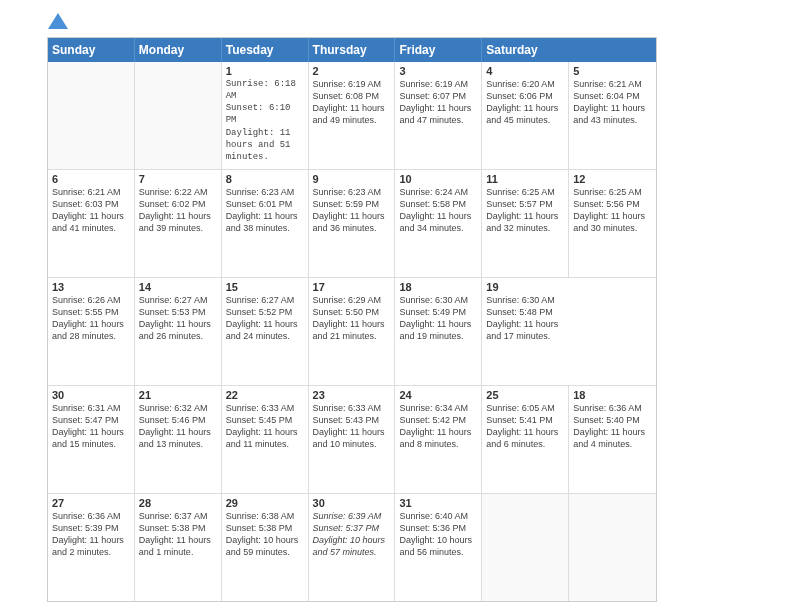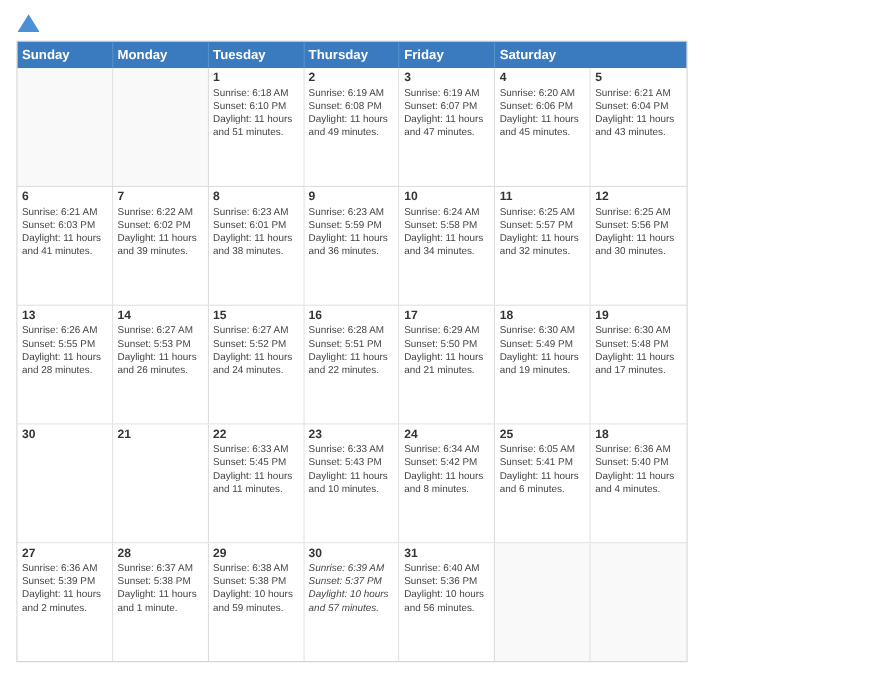--- a/index.html
+++ b/index.html
@@ -9,20 +9,21 @@
       width: 792px;
       height: 612px;
       overflow: hidden;
     }
     .page {
       width: 640px;
       height: 612px;
       padding: 10px 15px;
       display: flex;
       flex-direction: column;
+      margin-left: 32px;
     }
     .header {
       display: flex;
       justify-content: space-between;
       align-items: flex-start;
       margin-bottom: 6px;
     }
     .logo {
       display: flex;
       flex-direction: column;
@@ -139,21 +140,21 @@
         <div class="cal-header-cell">Thursday</div>
         <div class="cal-header-cell">Friday</div>
         <div class="cal-header-cell">Saturday</div>
       </div>
     <div class="cal-body">
     <div class="cal-row">
           <div class="cal-cell empty"></div>
           <div class="cal-cell empty"></div>
           <div class="cal-cell">
             <span class="day-num">1</span>
-            <div class="info" style="white-space: pre-line;">Sunrise: 6:18 AM
+            <div class="info" style="white-space: pre-line; font-family: Liberation Mono, monospace;">Sunrise: 6:18 AM
 Sunset: 6:10 PM
 Daylight: 11 hours and 51 minutes.</div>
           </div>
           <div class="cal-cell">
             <span class="day-num">2</span>
             <div class="info" style="white-space: pre-line;">Sunrise: 6:19 AM
 Sunset: 6:08 PM
 Daylight: 11 hours and 49 minutes.</div>
           </div>
           <div class="cal-cell">
@@ -232,26 +233,20 @@
 Sunset: 5:53 PM
 Daylight: 11 hours and 26 minutes.</div>
           </div>
           <div class="cal-cell">
             <span class="day-num">15</span>
             <div class="info" style="white-space: pre-line;">Sunrise: 6:27 AM
 Sunset: 5:52 PM
 Daylight: 11 hours and 24 minutes.</div>
           </div>
           <div class="cal-cell">
-            <span class="day-num">16</span>
-            <div class="info" style="white-space: pre-line;">Sunrise: 6:28 AM
-Sunset: 5:51 PM
-Daylight: 11 hours and 22 minutes.</div>
-          </div>
-          <div class="cal-cell">
             <span class="day-num">17</span>
             <div class="info" style="white-space: pre-line;">Sunrise: 6:29 AM
 Sunset: 5:50 PM
 Daylight: 11 hours and 21 minutes.</div>
           </div>
           <div class="cal-cell">
             <span class="day-num">18</span>
             <div class="info" style="white-space: pre-line;">Sunrise: 6:30 AM
 Sunset: 5:49 PM
 Daylight: 11 hours and 19 minutes.</div>
@@ -259,23 +254,29 @@
           <div class="cal-cell">
             <span class="day-num">19</span>
             <div class="info" style="white-space: pre-line;">Sunrise: 6:30 AM
 Sunset: 5:48 PM
 Daylight: 11 hours and 17 minutes.</div>
           </div>
         </div>
         <div class="cal-row">
           <div class="cal-cell">
             <span class="day-num">30</span>
+            <div class="info" style="white-space: pre-line;">Sunrise: 6:31 AM
+Sunset: 5:47 PM
+Daylight: 11 hours and 15 minutes.</div>
           </div>
           <div class="cal-cell">
             <span class="day-num">21</span>
+            <div class="info" style="white-space: pre-line;">Sunrise: 6:32 AM
+Sunset: 5:46 PM
+Daylight: 11 hours and 13 minutes.</div>
           </div>
           <div class="cal-cell">
             <span class="day-num">22</span>
             <div class="info" style="white-space: pre-line;">Sunrise: 6:33 AM
 Sunset: 5:45 PM
 Daylight: 11 hours and 11 minutes.</div>
           </div>
           <div class="cal-cell">
             <span class="day-num">23</span>
             <div class="info" style="white-space: pre-line;">Sunrise: 6:33 AM

